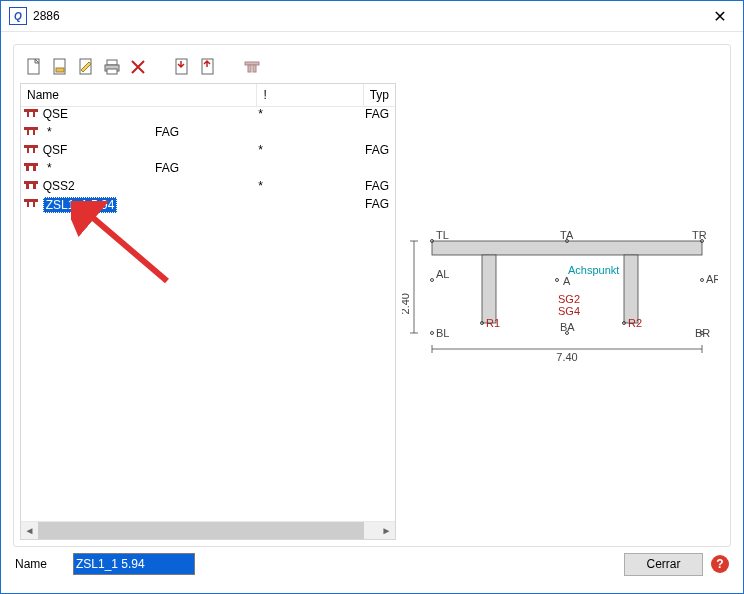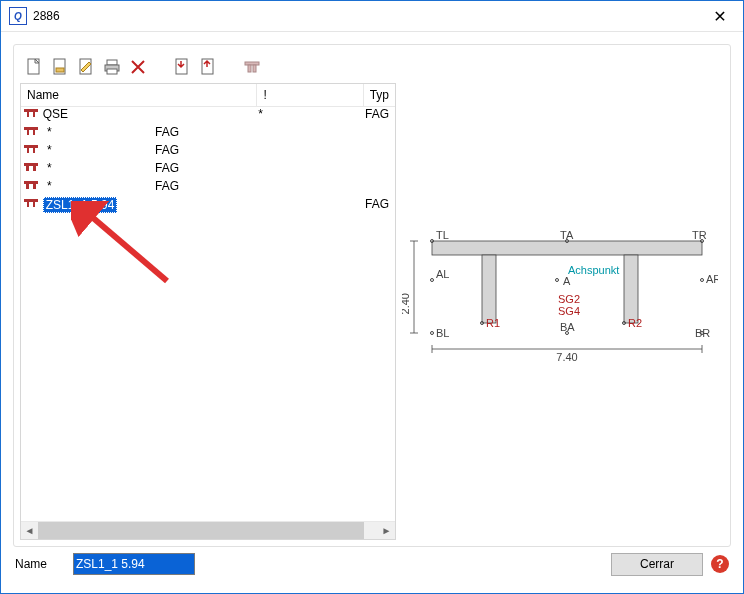--- a/index.html
+++ b/index.html
@@ -31,21 +31,21 @@
 .hscroll .arrow{width:17px;height:17px;display:flex;align-items:center;justify-content:center;color:#666;font-size:10px;cursor:pointer}
 .hscroll .track{flex:1;height:17px;position:relative}
 .hscroll .thumb{position:absolute;left:0;top:0;height:17px;width:96%;background:#cdcdcd}
 .rightcol{flex:1;display:flex;flex-direction:column}
 .preview{flex:1;position:relative}
 .bottombar{height:34px;display:flex;align-items:center;gap:8px;padding:0 2px}
 .bottombar .lbl{width:50px}
 .bottombar input{width:116px;height:20px;border:1px solid #7a7a7a;padding:0 2px;font-family:inherit;font-size:12px}
 .bottombar input.selected{background:#0a63d6;color:#fff}
 .bottombar .spacer{flex:1}
-.bottombar button{width:92px;height:23px;background:#e1e1e1;border:1px solid #adadad;font-family:inherit;font-size:12px;cursor:pointer}
+.bottombar button{width:79px;height:23px;background:#e1e1e1;border:1px solid #adadad;font-family:inherit;font-size:12px;cursor:pointer}
 .bottombar .help{width:18px;height:18px;border-radius:9px;background:#d93a2b;color:#fff;display:flex;align-items:center;justify-content:center;font-weight:bold;font-size:12px;cursor:pointer}
 .arrow-annot{position:absolute;pointer-events:none}
 </style>
 </head>
 <body>
 
 <div class="window">
 
   <div class="titlebar">
     <span class="icon">Q</span>
@@ -153,20 +153,21 @@
                 <span class="rtyp">FAG</span>
               </div>
               <div class="row">
                 <span class="ricon">
                   <svg width="16" height="12">
                     <rect x="1" y="2" width="14" height="3" fill="#b03030"></rect>
                     <rect x="4" y="5" width="2" height="5" fill="#b03030"></rect>
                     <rect x="10" y="5" width="2" height="5" fill="#b03030"></rect>
                   </svg>
                 </span>
+                <span class="rname">QSF</span>
                 <span class="rmark">*</span>
                 <span class="rtyp">FAG</span>
               </div>
               <div class="row">
                 <span class="ricon">
                   <svg width="16" height="12">
                     <rect x="1" y="2" width="14" height="3" fill="#b03030"></rect>
                     <rect x="3" y="5" width="3" height="5" fill="#b03030"></rect>
                     <rect x="10" y="5" width="3" height="5" fill="#b03030"></rect>
                   </svg>
@@ -175,20 +176,21 @@
                 <span class="rtyp">FAG</span>
               </div>
               <div class="row">
                 <span class="ricon">
                   <svg width="16" height="12">
                     <rect x="1" y="2" width="14" height="3" fill="#b03030"></rect>
                     <rect x="3" y="5" width="3" height="5" fill="#b03030"></rect>
                     <rect x="10" y="5" width="3" height="5" fill="#b03030"></rect>
                   </svg>
                 </span>
+                <span class="rname">QSS2</span>
                 <span class="rmark">*</span>
                 <span class="rtyp">FAG</span>
               </div>
               <div class="row">
                 <span class="ricon">
                   <svg width="16" height="12">
                     <rect x="1" y="2" width="14" height="3" fill="#b03030"></rect>
                     <rect x="4" y="5" width="2" height="5" fill="#b03030"></rect>
                     <rect x="10" y="5" width="2" height="5" fill="#b03030"></rect>
                   </svg>

